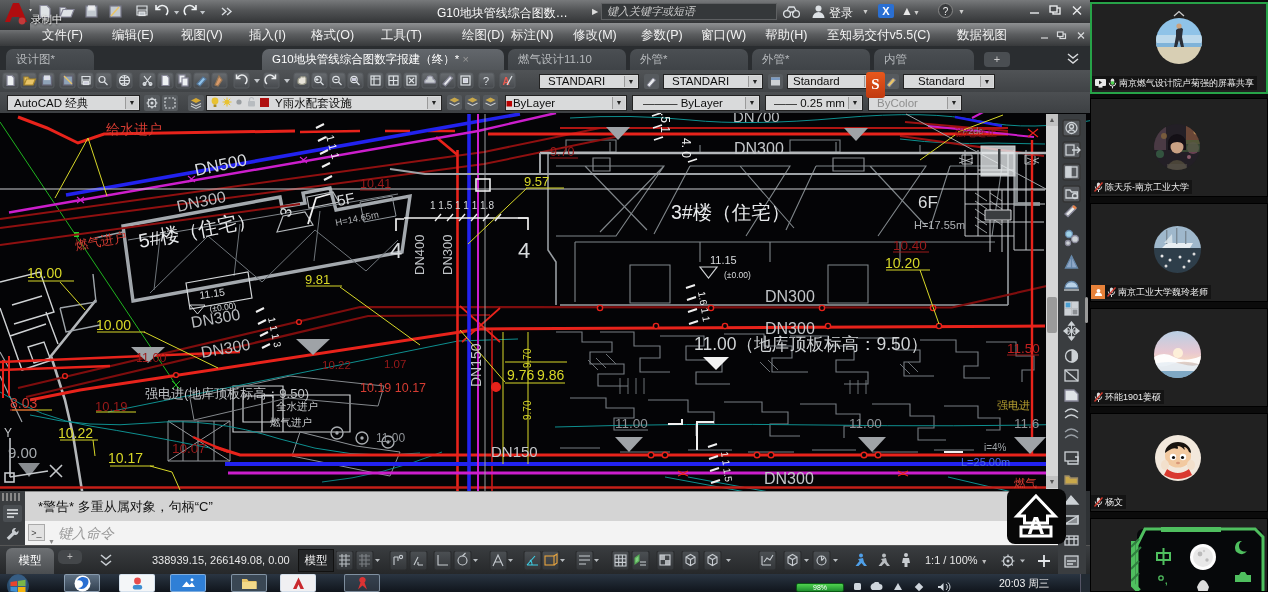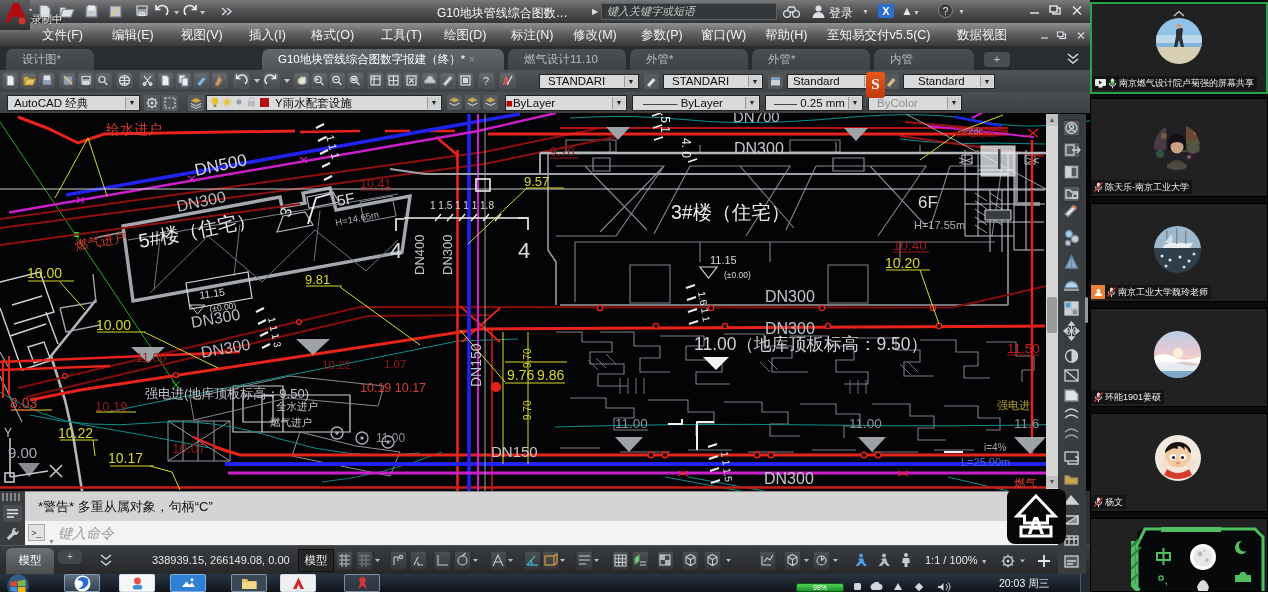--- a/index.html
+++ b/index.html
@@ -4,21 +4,21 @@
 *{margin:0;padding:0;box-sizing:border-box}
 html,body{width:1268px;height:592px;overflow:hidden;background:#000;font-family:"Liberation Sans",sans-serif}
 #root{position:absolute;left:0;top:0;width:1268px;height:592px}
 .abs{position:absolute}
 
 #cad{position:absolute;left:0;top:0;width:1090px;height:577px;background:#2e3134}
 #titlebar{position:absolute;left:0;top:0;width:1090px;height:23px;background:linear-gradient(180deg,#77797b 0%,#525456 45%,#333537 100%)}
 #menubar{position:absolute;left:0;top:23px;width:1090px;height:23px;background:linear-gradient(180deg,#8e9092 0%,#5b5d5f 50%,#37393b 100%)}
 .menuitem{position:absolute;top:4px;color:#f2f2f2;font-size:12.5px;white-space:nowrap}
 #tabbar{position:absolute;left:0;top:46px;width:1090px;height:24px;background:#2a2d30}
-.ftab{position:absolute;top:3px;height:21px;background:linear-gradient(180deg,#4b4f53,#3f4347);border-radius:7px 7px 0 0;color:#b7babd;font-size:11.5px;line-height:21px;padding:0 16px;white-space:nowrap}
+.ftab{position:absolute;top:3px;height:21px;background:linear-gradient(180deg,#4b4f53,#3f4347);border-radius:7px 7px 0 0;color:#b7babd;font-size:11.5px;line-height:21px;padding:0 10px;white-space:nowrap}
 .ftab.active{background:linear-gradient(180deg,#63676c,#52565a);color:#fff}
 #toolbar1{position:absolute;left:0;top:70px;width:1090px;height:22px;background:linear-gradient(180deg,#505356 0%,#404346 100%)}
 #toolbar2{position:absolute;left:0;top:92px;width:1090px;height:21px;background:linear-gradient(180deg,#4c4f52 0%,#3d4043 100%)}
 .combo{position:absolute;background:#d9dadb;border:1px solid #222;color:#0d0d0d;font-size:11.5px;white-space:nowrap;overflow:hidden}
 .combo .ar{position:absolute;right:1px;top:1px;bottom:1px;width:13px;background:#cfd0d1;border-left:1px solid #9a9a9a;font-size:7px;line-height:11px;text-align:center;color:#222}
 .tbox{position:absolute;top:0;width:36px;height:18px;background:linear-gradient(180deg,rgba(150,175,200,.5),rgba(90,115,140,.45));border:1px solid rgba(190,210,230,.55);border-radius:2px;display:flex;align-items:center;justify-content:center}
 
 #canvas{position:absolute;left:0;top:113px;width:1090px;height:378px;background:#040406}
 
 #cmdwarn{position:absolute;left:25px;top:491px;width:1060px;height:30px;background:#d4d4d4;border-top:1px solid #8a8a8a;color:#111;font-size:13px;line-height:30px}
@@ -93,21 +93,21 @@
           </g>
         </svg>
 </div>
 <div id="menubar">
  <span class="menuitem" style="left:42px">文件(F)</span>
         <span class="menuitem" style="left:112px">编辑(E)</span>
         <span class="menuitem" style="left:181px">视图(V)</span>
         <span class="menuitem" style="left:249px">插入(I)</span>
         <span class="menuitem" style="left:311px">格式(O)</span>
         <span class="menuitem" style="left:381px">工具(T)</span>
-        <span class="menuitem" style="left:444px">绘图(D)</span>
+        <span class="menuitem" style="left:462px">绘图(D)</span>
         <span class="menuitem" style="left:511px">标注(N)</span>
         <span class="menuitem" style="left:573px">修改(M)</span>
         <span class="menuitem" style="left:641px">参数(P)</span>
         <span class="menuitem" style="left:701px">窗口(W)</span>
         <span class="menuitem" style="left:765px">帮助(H)</span>
         <span class="menuitem" style="left:827px">至知易交付v5.5(C)</span>
         <span class="menuitem" style="left:957px">数据视图</span>
  <svg class="abs" style="left:1040px;top:8px" width="48" height="10">
           <g stroke="#d8dadc" stroke-width="1.2" fill="none">
             <path d="M1 7 h7"></path>

